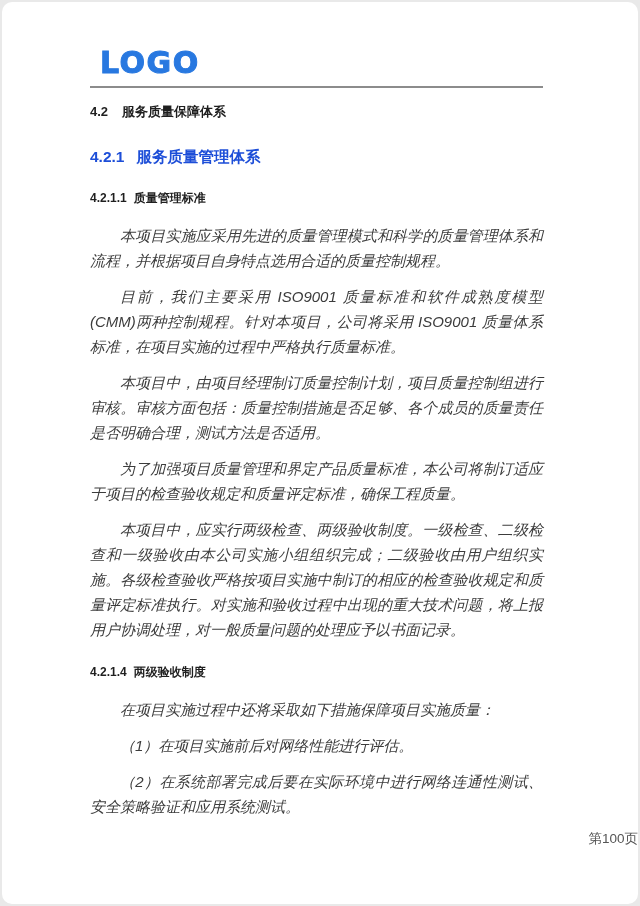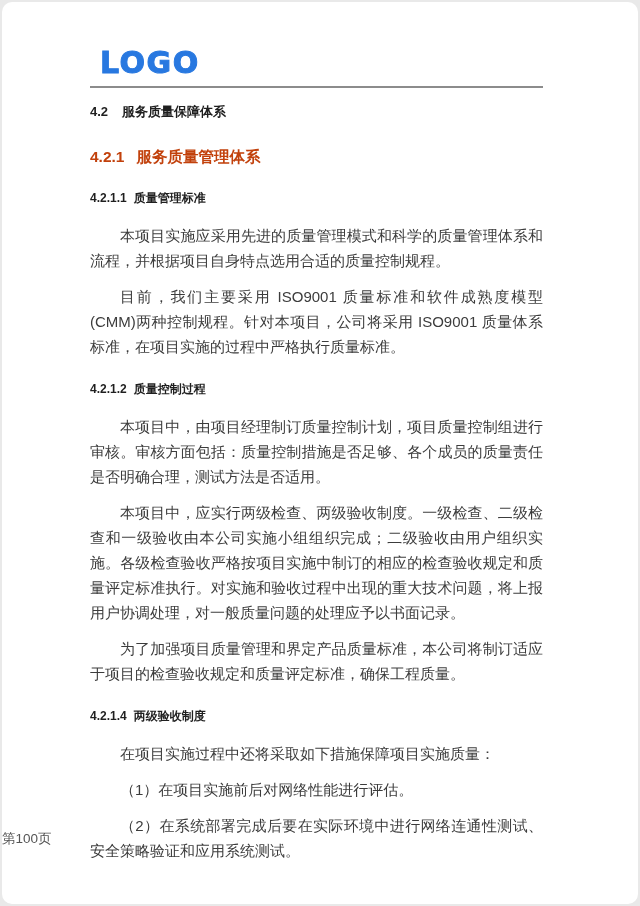--- a/index.html
+++ b/index.html
@@ -48,43 +48,44 @@
     margin: 15px 0 0 0;
     font-size: 13px;
     font-weight: bold;
     color: #1f1f1f;
   }
   .h1 .num { margin-right: 14px; }
   .h2 {
     margin: 26px 0 0 0;
     font-size: 15.5px;
     font-weight: bold;
-    color: #c2410c;
+    color: #1d4ed8;
   }
   .h2 .num { margin-right: 12px; }
   .h3 {
     margin: 22px 0 16px 0;
     font-size: 12px;
     font-weight: bold;
     color: #1f1f1f;
   }
   .h3 .num { margin-right: 7px; }
   p.body {
     margin: 11px 0;
     font-size: 15px;
     line-height: 25px;
     color: #3c3c3c;
     text-align: justify;
     text-indent: 2em;
+    font-style: italic;
   }
   .footer {
     position: absolute;
     left: 0; right: 0;
     bottom: 56px;
-    text-align: left;
+    text-align: right;
     font-size: 13.5px;
     color: #555555;
   }
 </style>
 </head>
 <body>
 
 <div class="viewport">
   <div class="page">
     <div class="content">
@@ -99,27 +100,24 @@
       <div class="h2">
         <span class="num">4.2.1</span><span>服务质量管理体系</span>
       </div>
 
       <div class="h3">
         <span class="num">4.2.1.1</span><span>质量管理标准</span>
       </div>
       <p class="body">本项目实施应采用先进的质量管理模式和科学的质量管理体系和流程，并根据项目自身特点选用合适的质量控制规程。</p>
       <p class="body">目前，我们主要采用 ISO9001 质量标准和软件成熟度模型(CMM)两种控制规程。针对本项目，公司将采用 ISO9001 质量体系标准，在项目实施的过程中严格执行质量标准。</p>
 
-      <div class="h3">
-        <span class="num">4.2.1.2</span><span>质量控制过程</span>
-      </div>
       <p class="body">本项目中，由项目经理制订质量控制计划，项目质量控制组进行审核。审核方面包括：质量控制措施是否足够、各个成员的质量责任是否明确合理，测试方法是否适用。</p>
 
+      <p class="body">为了加强项目质量管理和界定产品质量标准，本公司将制订适应于项目的检查验收规定和质量评定标准，确保工程质量。</p>
       <p class="body">本项目中，应实行两级检查、两级验收制度。一级检查、二级检查和一级验收由本公司实施小组组织完成；二级验收由用户组织实施。各级检查验收严格按项目实施中制订的相应的检查验收规定和质量评定标准执行。对实施和验收过程中出现的重大技术问题，将上报用户协调处理，对一般质量问题的处理应予以书面记录。</p>
-      <p class="body">为了加强项目质量管理和界定产品质量标准，本公司将制订适应于项目的检查验收规定和质量评定标准，确保工程质量。</p>
 
       <div class="h3">
         <span class="num">4.2.1.4</span><span>两级验收制度</span>
       </div>
       <p class="body">在项目实施过程中还将采取如下措施保障项目实施质量：</p>
       <p class="body">（1）在项目实施前后对网络性能进行评估。</p>
       <p class="body">（2）在系统部署完成后要在实际环境中进行网络连通性测试、安全策略验证和应用系统测试。</p>
 
     </div>
     <div class="footer">第100页</div>

